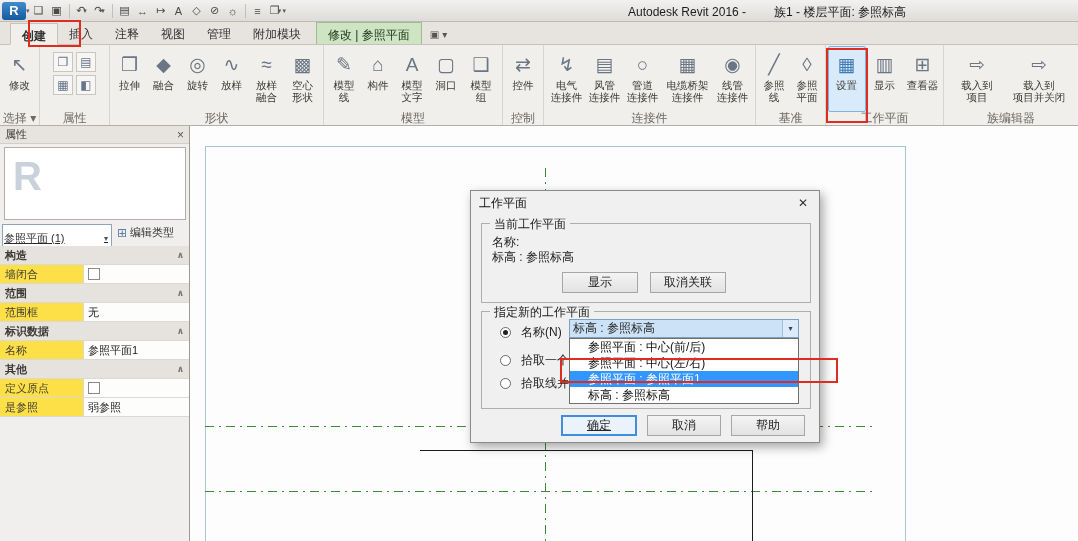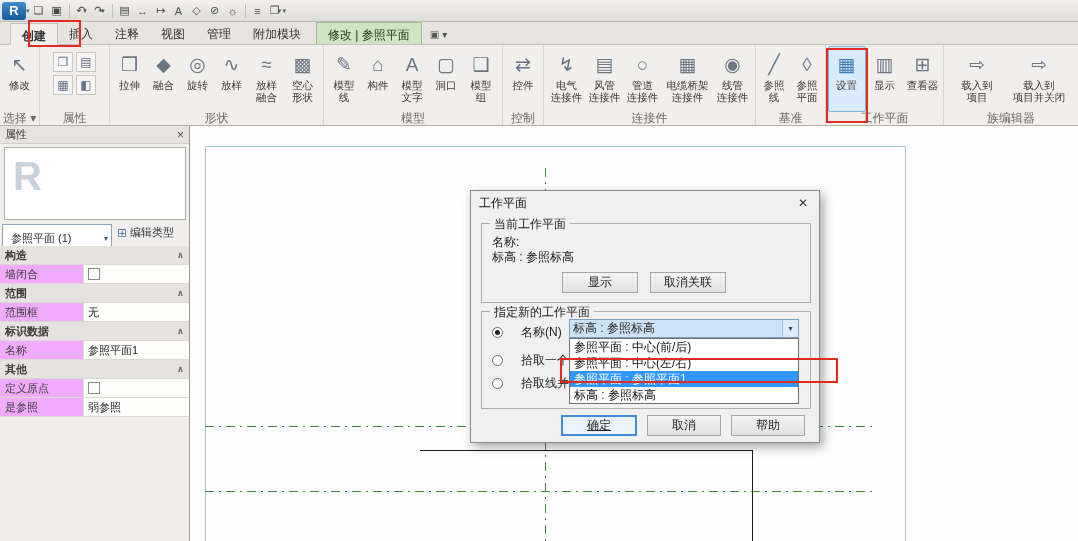--- a/index.html
+++ b/index.html
@@ -74,29 +74,29 @@
   
   .props {
     position:absolute; left:0; top:126px; width:190px; height:415px;
     background:#f0efee; border-right:1px solid #9d9993;
   }
   .props-header { height:18px; display:flex; align-items:center; padding:0 5px; font-size:11px; color:#333; background:#e7e4e0; border-bottom:1px solid #d2cec8; }
   .props-header .x { margin-left:auto; font-size:12px; color:#555; }
   .preview { position:absolute; left:4px; top:21px; width:182px; height:73px; background:#fff; border:1px solid #b2aea8; overflow:hidden; }
   .preview .wm { position:absolute; left:8px; top:6px; font-size:40px; font-weight:bold; color:#c9d2da; }
   .type-row { position:absolute; left:2px; top:98px; width:186px; height:18px; display:flex; gap:3px; }
-  .type-select { width:110px; height:29px; background:#fff; border:1px solid #8fa4b8; display:flex; align-items:center; font-size:11px; padding-left:8px; }
+  .type-select { width:110px; height:29px; background:#fff; border:1px solid #8fa4b8; display:flex; align-items:center; font-size:11px; padding-left:1px;text-decoration:underline; }
   .type-select .cv { margin-left:auto; font-size:8px; color:#456; padding:0 3px; }
   .edit-type { flex:1; height:17px; display:flex; align-items:center; gap:3px; font-size:11px; color:#333; padding-left:2px; }
   .edit-type .eicon { color:#5b7ca3; font-size:12px; }
   .grid { position:absolute; left:0; top:120px; width:189px; }
   .grow { height:19px; display:flex; align-items:center; border-bottom:1px solid #dcd9d4; font-size:11px; }
   .grow.section { background:#e6e3de; font-weight:bold; color:#3c3a36; padding:0 5px; }
   .grow.section .chev { margin-left:auto; font-size:9px; color:#777; }
-  .grow .lcell { width:84px; padding-left:5px; color:#3c3a36; align-self:stretch; display:flex; align-items:center; border-right:1px solid #dcd9d4; background:#f0abfc; }
+  .grow .lcell { width:84px; padding-left:5px; color:#3c3a36; align-self:stretch; display:flex; align-items:center; border-right:1px solid #dcd9d4; background:#fde047; }
   .grow .vcell { flex:1; padding-left:4px; background:#fdfdfc; align-self:stretch; display:flex; align-items:center; color:#222; }
   .cbox { width:12px; height:12px; background:#fff; border:1px solid #8a8a88; display:inline-block; }
 
   
   .canvas { position:absolute; left:190px; top:126px; width:888px; height:415px; background:#fdfdfd; overflow:hidden; }
   .hline, .vline { position:absolute; }
   .crop { background:#a9c4d4; }
   .gdash-h { height:1px; background:repeating-linear-gradient(90deg,#3a8a3a 0 9px,transparent 9px 14px,#3a8a3a 14px 16px,transparent 16px 21px); }
   .gdash-v { width:1px; background:repeating-linear-gradient(180deg,#3a8a3a 0 9px,transparent 9px 14px,#3a8a3a 14px 16px,transparent 16px 21px); }
   .bline { background:#1c1c1c; }
@@ -112,34 +112,34 @@
   .group .legend { position:absolute; left:8px; top:-8px; background:#f0f0f0; padding:0 4px; font-size:12px; color:#222; }
   .g1 { top:32px; height:80px; }
   .g2 { top:120px; height:98px; }
   .gtext { position:absolute; left:10px; font-size:12px; color:#222; }
   .btn {
     position:absolute; height:21px; background:linear-gradient(#f4f4f4,#e2e2e2);
     border:1px solid #a6a6a6; font-size:12px; color:#222;
     display:flex; align-items:center; justify-content:center;
   }
   .btn.focused { border:2px solid #3f8ede; background:#eaf3fc; }
-  .radio-row { position:absolute; left:10px; display:flex; align-items:center; gap:18px; font-size:12px; color:#222; }
+  .radio-row { position:absolute; left:18px; display:flex; align-items:center; gap:10px; font-size:12px; color:#222; }
   .radio { width:11px; height:11px; border:1px solid #6a6a6a; border-radius:50%; background:#fff; position:relative; }
   .radio.on::after { content:""; position:absolute; left:2px; top:2px; width:5px; height:5px; border-radius:50%; background:#222; }
   .combo {
     position:absolute; left:98px; top:128px; width:230px; height:19px;
     background:#cbe2f7; border:1px solid #7ba0c4; display:flex; align-items:center;
     font-size:12px; padding-left:3px;
   }
   .combo .cv { margin-left:auto; width:16px; align-self:stretch; background:#dceafa; border-left:1px solid #9fc0de; display:flex; align-items:center; justify-content:center; font-size:8px; color:#345; }
   .ddlist {
     position:absolute; left:98px; top:147px; width:230px; background:#fff;
     border:1px solid #707070; z-index:30;
   }
-  .dditem { height:16px; line-height:16px; font-size:12px; padding-left:4px; color:#111; white-space:nowrap; overflow:hidden; }
+  .dditem { height:16px; line-height:16px; font-size:12px; padding-left:18px; color:#111; white-space:nowrap; overflow:hidden; }
   .dditem.sel { background:#3196ff; color:#fff; }
 
   
   .anno { position:absolute; border:2px solid #e02b20; z-index:50; background:transparent; }
 </style>
 </head>
 <body>
 
 <div class="title-bar">
   <span class="revit-logo">R</span>
@@ -183,20 +183,23 @@
     </span>
   <span class="qsep"></span>
   <span class="qbtn">
       <span>≡</span>
     </span>
   <span class="qbtn">
       <span>❐</span>
       <span class="qcaret">▾</span>
     </span>
   <span class="qcaret">▾</span>
+  <div class="win-title">
+    <span>Autodesk Revit 2016 -</span><span class="doc">族1 - 楼层平面: 参照标高</span>
+  </div>
 </div>
 
 <div class="tab-row">
   <div class="rtab active">创建</div>
   <div class="rtab">插入</div>
   <div class="rtab">注释</div>
   <div class="rtab">视图</div>
   <div class="rtab">管理</div>
   <div class="rtab">附加模块</div>
   <div class="rtab contextual">修改 | 参照平面</div>

